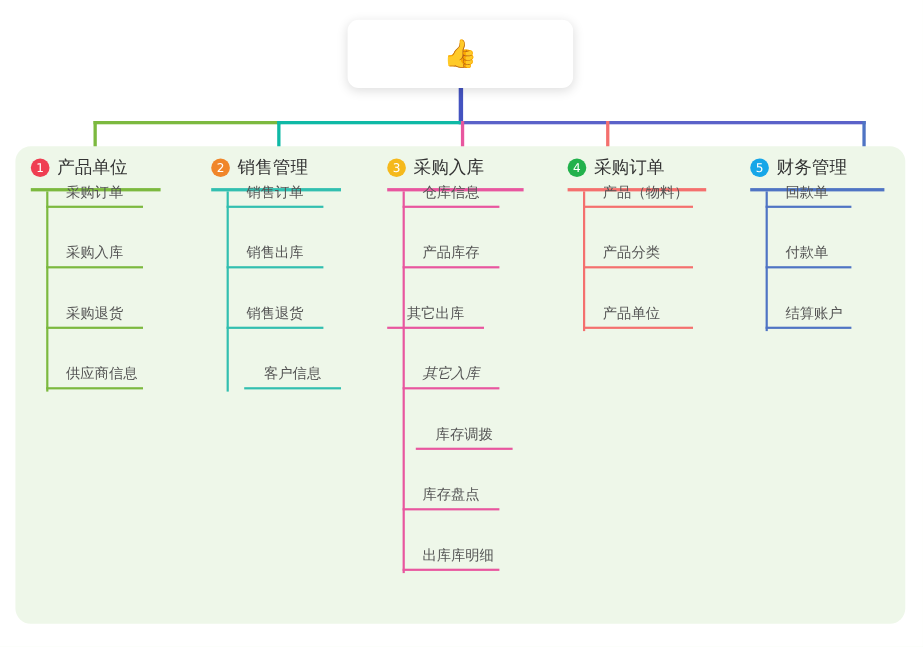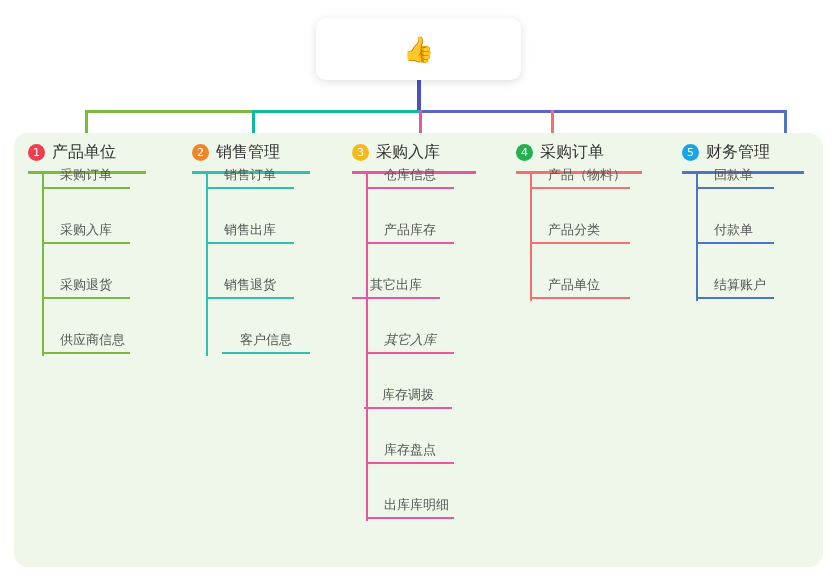--- a/index.html
+++ b/index.html
@@ -143,21 +143,21 @@
           <div class="leaf-rule" style="width: 88px; background: rgb(232, 86, 159);"></div>
         </div>
         <div class="leaf" style="left: 0; top: 140px; width: 88px; height: 26px;">
           <span class="leaf-label">其它出库</span>
           <div class="leaf-rule" style="width: 88px; background: rgb(232, 86, 159);"></div>
         </div>
         <div class="leaf" style="left: 14px; top: 195px; width: 88px; height: 26px; font-style: italic;">
           <span class="leaf-label">其它入库</span>
           <div class="leaf-rule" style="width: 88px; background: rgb(232, 86, 159);"></div>
         </div>
-        <div class="leaf" style="left: 12px; top: 250px; width: 88px; height: 26px; padding-left: 44px;">
+        <div class="leaf" style="left: 26px; top: 250px; width: 88px; height: 26px; padding-left: 44px;">
           <span class="leaf-label">库存调拨</span>
           <div class="leaf-rule" style="width: 88px; background: rgb(232, 86, 159);"></div>
         </div>
         <div class="leaf" style="left: 14px; top: 305px; width: 88px; height: 26px;">
           <span class="leaf-label">库存盘点</span>
           <div class="leaf-rule" style="width: 88px; background: rgb(232, 86, 159);"></div>
         </div>
         <div class="leaf" style="left: 14px; top: 360px; width: 88px; height: 26px;">
           <span class="leaf-label">出库库明细</span>
           <div class="leaf-rule" style="width: 88px; background: rgb(232, 86, 159);"></div>

